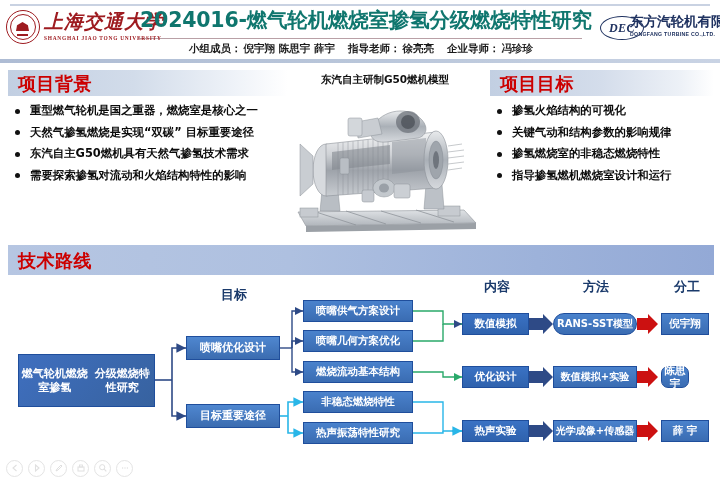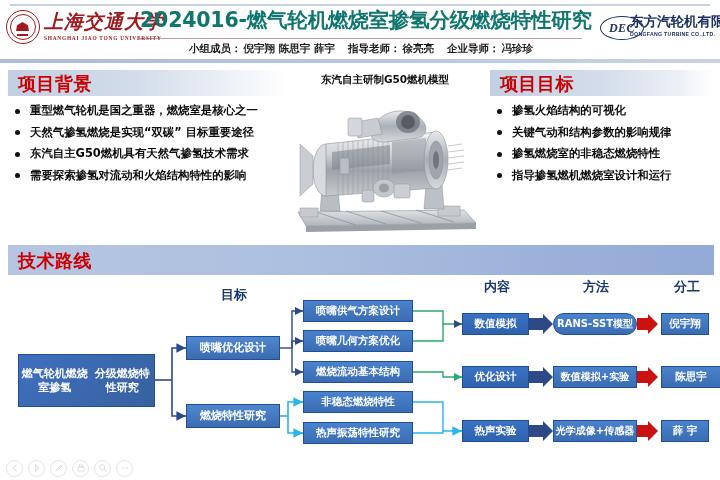--- a/index.html
+++ b/index.html
@@ -293,38 +293,38 @@
     <div class="col-head" style="left:484px;top:2px;">内容</div>
     <div class="col-head" style="left:583px;top:2px;">方法</div>
     <div class="col-head" style="left:674px;top:2px;">分工</div>
 
     <div class="fbox b-root" style="left:18px;top:78px;width:137px;height:53px;font-size:11px;flex-direction:row;">
       <span>燃气轮机燃烧室掺氢</span>
       <span>分级燃烧特性研究</span>
     </div>
 
     <div class="fbox b-goal" style="left:186px;top:60px;width:94px;height:24px;font-size:11px;">喷嘴优化设计</div>
-    <div class="fbox b-goal" style="left:186px;top:128px;width:94px;height:24px;font-size:11px;">燃烧特性研究</div>
+    <div class="fbox b-goal" style="left:186px;top:128px;width:94px;height:24px;font-size:11px;">目标重要途径</div>
 
     <div class="fbox b-item" style="left:303px;top:24px;width:110px;height:22px;font-size:10.5px;">喷嘴供气方案设计</div>
     <div class="fbox b-item" style="left:303px;top:54px;width:110px;height:22px;font-size:10.5px;">喷嘴几何方案优化</div>
     <div class="fbox b-item" style="left:303px;top:85px;width:110px;height:22px;font-size:10.5px;">燃烧流动基本结构</div>
     <div class="fbox b-item" style="left:303px;top:115px;width:110px;height:22px;font-size:10.5px;">非稳态燃烧特性</div>
     <div class="fbox b-item" style="left:303px;top:146px;width:110px;height:22px;font-size:10.5px;">热声振荡特性研究</div>
 
     <div class="fbox b-content" style="left:462px;top:37px;width:67px;height:22px;font-size:10.5px;">数值模拟</div>
     <div class="fbox b-content" style="left:462px;top:90px;width:67px;height:22px;font-size:10.5px;">优化设计</div>
     <div class="fbox b-content" style="left:462px;top:144px;width:67px;height:22px;font-size:10.5px;">热声实验</div>
 
     <div class="fbox b-method" style="left:553px;top:37px;width:84px;height:22px;font-size:10px;border-radius:11px;">RANS-SST模型</div>
     <div class="fbox b-method" style="left:553px;top:90px;width:84px;height:22px;font-size:10px;">数值模拟+实验</div>
     <div class="fbox b-method" style="left:553px;top:144px;width:84px;height:22px;font-size:10px;">光学成像+传感器</div>
 
     <div class="fbox b-person" style="left:661px;top:37px;width:48px;height:22px;font-size:10.5px;">倪宇翔</div>
-    <div class="fbox b-person" style="left:661px;top:90px;width:60px;height:22px;font-size:10.5px;">陈思宇</div>
+    <div class="fbox b-person" style="left:661px;top:90px;width:28px;height:22px;font-size:10.5px;border-radius:7px;">陈思宇</div>
     <div class="fbox b-person" style="left:661px;top:144px;width:48px;height:22px;font-size:10.5px;">薛 宇</div>
   </div>
 
   <div class="toolbar">
     <div class="tb">
       <svg width="8" height="8" viewBox="0 0 8 8">
           <path d="M5.5,1 L2,4 L5.5,7" fill="none" stroke="#e0e0e0" stroke-width="1.1"></path>
         </svg>
     </div>
     <div class="tb">

